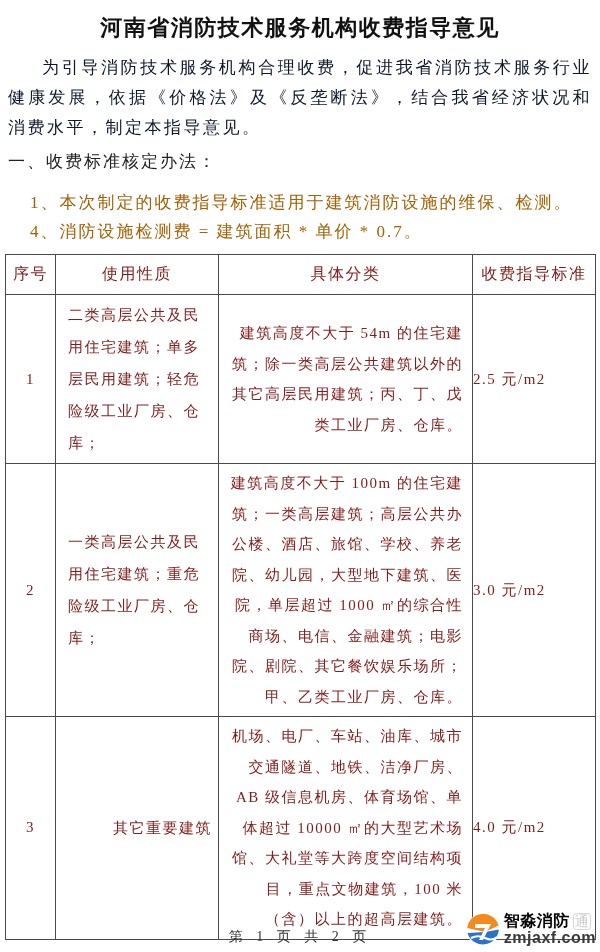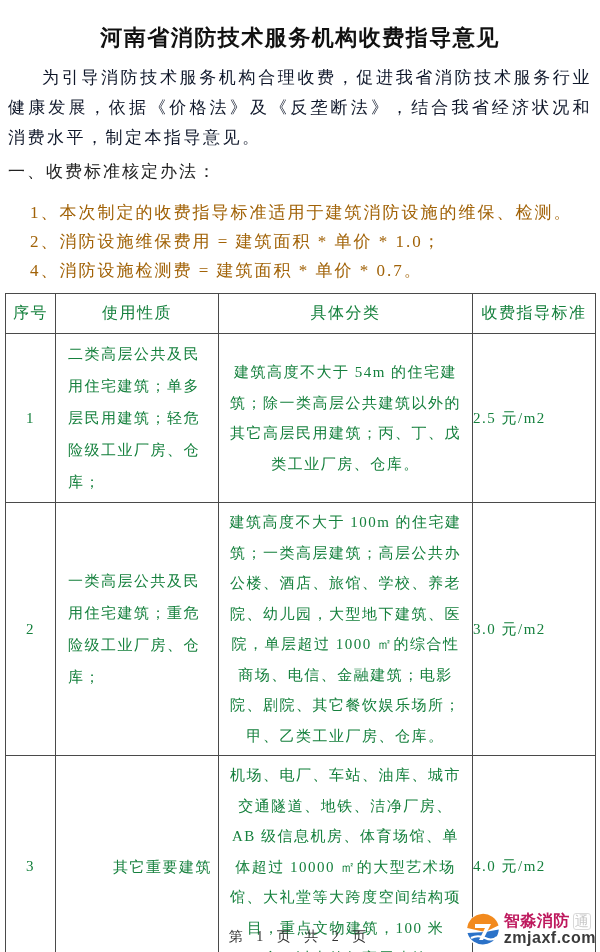--- a/index.html
+++ b/index.html
@@ -15,21 +15,21 @@
     width: 600px; height: 952px;
     position: relative;
     background: #ffffff;
   }
   .doc-title {
     font-family: "Liberation Sans", sans-serif;
     font-weight: bold;
     font-size: 22px;
     letter-spacing: 1.5px;
     text-align: center;
-    padding-top: 23px;
+    padding-top: 13px;
     color: #111;
   }
   .intro {
     margin: 10px 8px 0 8px;
     font-size: 17px;
     line-height: 30px;
     letter-spacing: 2.5px;
     text-indent: 2em;
     text-align: justify;
     color: #0f172a;
@@ -51,33 +51,33 @@
   table.fee-table {
     border-collapse: collapse;
     table-layout: fixed;
     width: 590px;
     margin: 8px 5px 0 5px;
   }
   table.fee-table th, table.fee-table td {
     border: 1px solid #4a4a4a;
     font-weight: normal;
     font-size: 15px;
-    color: #15803d;
+    color: #7f1d1d;
     letter-spacing: 1.5px;
     vertical-align: middle;
   }
   col.c-no { width: 50px; }
   col.c-usage { width: 163px; }
   col.c-class { width: 254px; }
   col.c-std { width: 123px; }
   tr.hdr th { height: 40px; text-align: center; font-size: 16px; }
   td.cell-no { text-align: center; font-family: "Liberation Serif", serif; }
   td.cell-usage { padding: 4px 12px; line-height: 32px; text-align: left; }
   td.cell-usage.centered { text-align: right; padding: 4px 6px; }
-  td.cell-class { padding: 4px 9px; line-height: 30.5px; text-align: center; font-family: Liberation Serif, serif; }
+  td.cell-class { padding: 4px 9px; line-height: 30.5px; text-align: right; font-family: Liberation Serif, serif; }
   td.cell-std { text-align: left; letter-spacing: 0.5px; }
   tr.r1 { height: 130px; }
   tr.r2 { height: 245px; }
   tr.r3 { height: 185px; }
   .page-footer {
     position: absolute;
     left: 0; right: 0; bottom: 0; height: 52px;
   }
   .page-num {
     position: absolute;
@@ -94,21 +94,21 @@
     display: flex;
     align-items: center;
   }
   .logo-mark { width: 36px; height: 36px; margin-right: 3px; }
   .logo-texts { display: flex; flex-direction: column; line-height: 1.05; }
   .logo-brand-row { display: flex; align-items: center; }
   .logo-brand {
     font-family: "Liberation Sans", sans-serif;
     font-weight: bold;
     font-size: 16px;
-    color: #be185d;
+    color: #000000;
     letter-spacing: 0.5px;
   }
   .logo-suffix {
     font-family: "Liberation Sans", sans-serif;
     font-size: 14px;
     color: #c9c9c9;
     border: 1px solid #d9d9d9;
     border-radius: 3px;
     margin-left: 3px;
     padding: 0 1px;
@@ -126,21 +126,20 @@
 <body>
 
 <div class="page">
 
   <h1 class="doc-title">河南省消防技术服务机构收费指导意见</h1>
 
   <p class="intro">为引导消防技术服务机构合理收费，促进我省消防技术服务行业健康发展，依据《价格法》及《反垄断法》，结合我省经济状况和消费水平，制定本指导意见。</p>
 
   <p class="section-heading">一、收费标准核定办法：</p>
   <p class="list-item">1、本次制定的收费指导标准适用于建筑消防设施的维保、检测。</p>
-  <p class="list-item">2、消防设施维保费用 = 建筑面积 * 单价 * 1.0；</p>
   <p class="list-item">4、消防设施检测费 = 建筑面积 * 单价 * 0.7。</p>
 
   <table class="fee-table">
     <colgroup>
       <col class="c-no">
         <col class="c-usage">
         <col class="c-class">
         <col class="c-std">
     </colgroup>
     <tbody>

